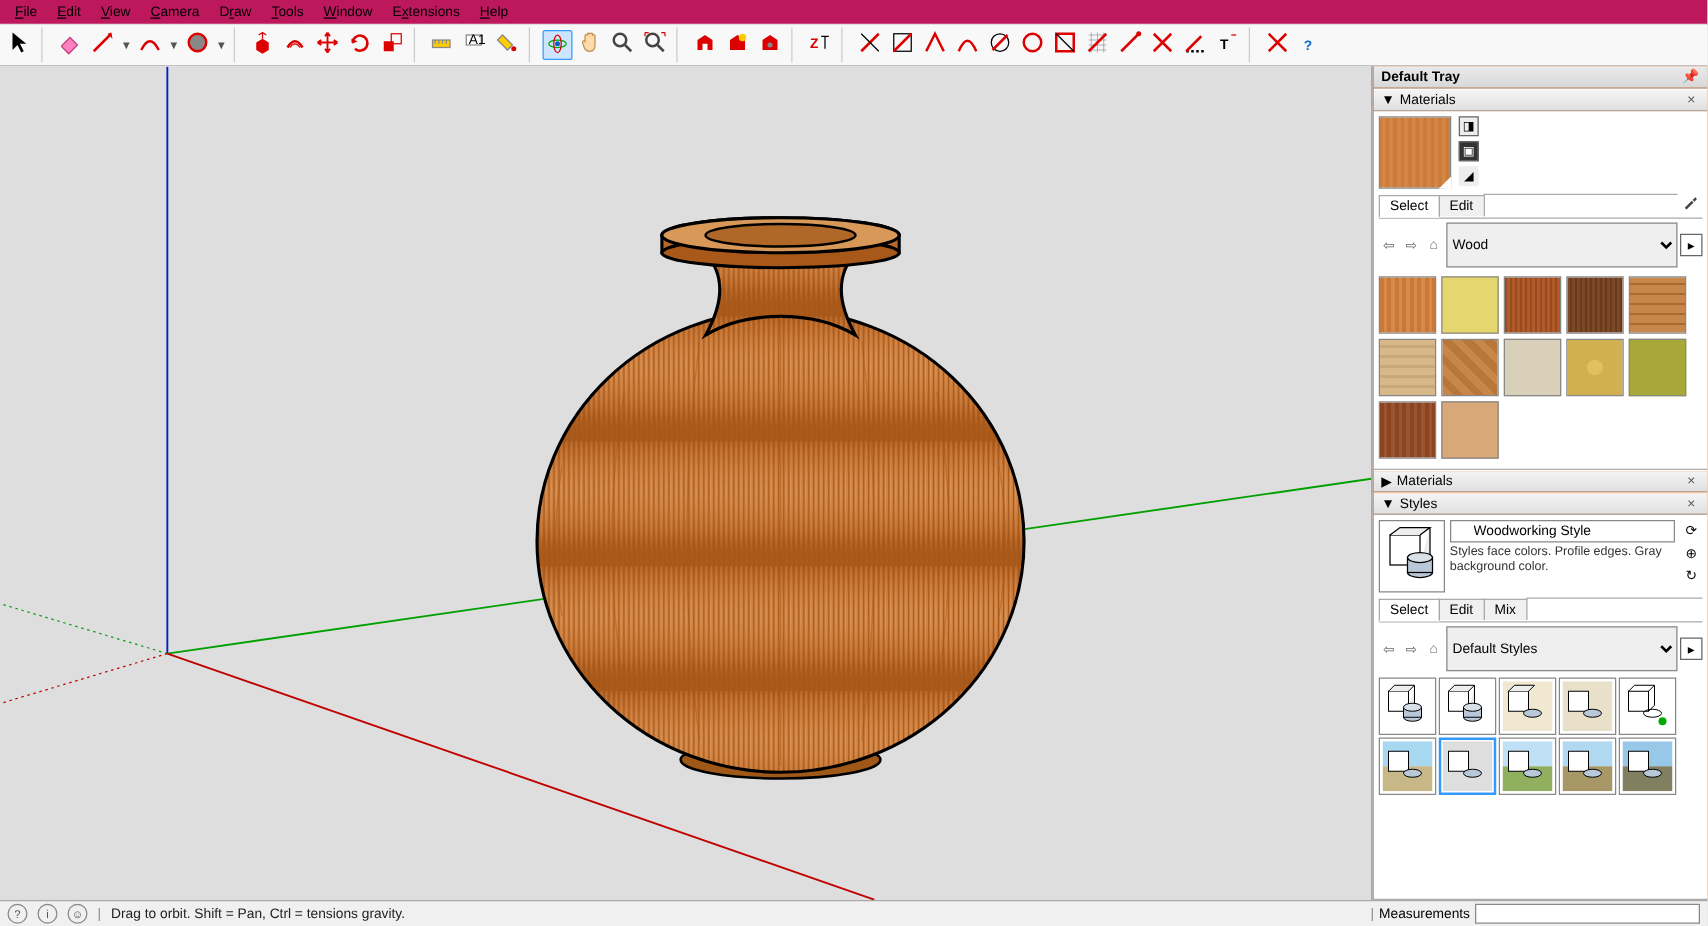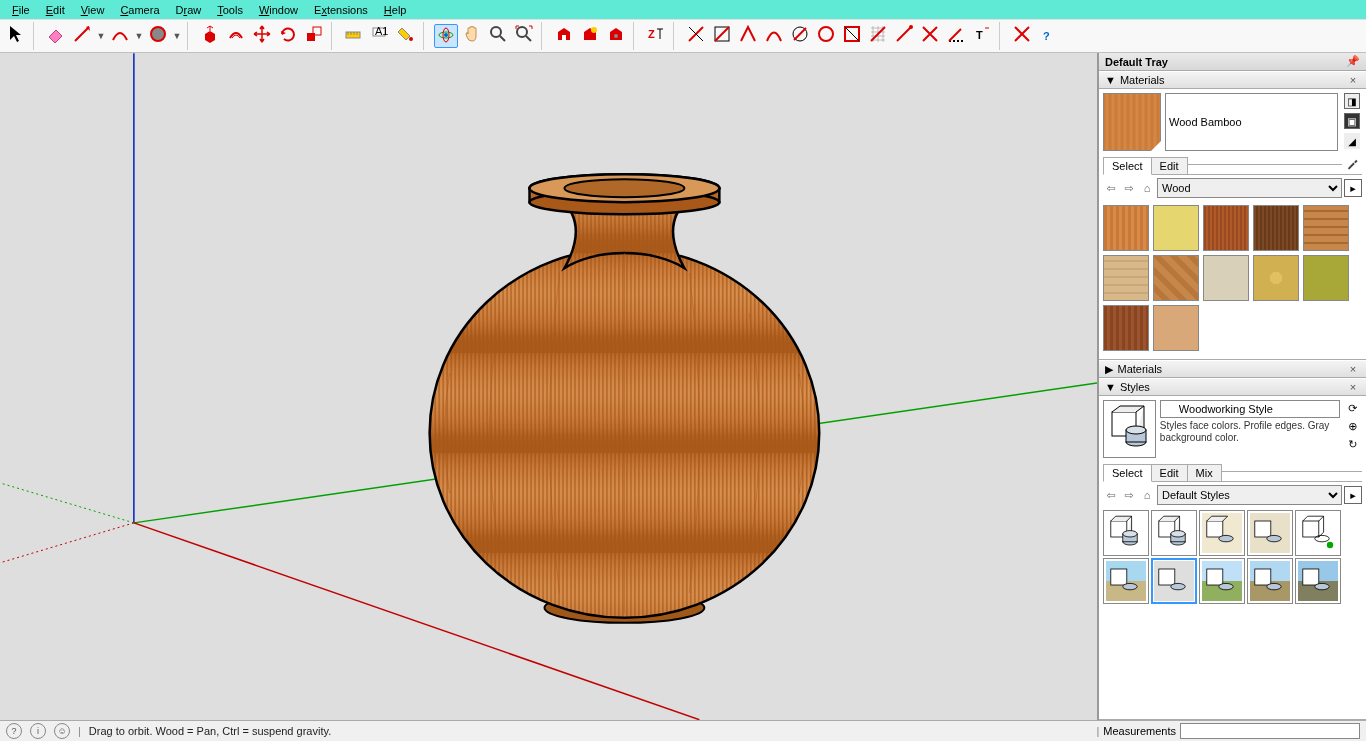--- a/index.html
+++ b/index.html
@@ -1,19 +1,19 @@
 <!DOCTYPE html>
 <html><head>
 <meta charset="utf-8">
 <style>
 * { box-sizing: border-box; margin: 0; padding: 0; font-family: "Segoe UI", Tahoma, sans-serif; font-size: 11px; }
 body { width: 1366px; height: 741px; background: #f0f0f0; overflow: hidden; position: relative; }
 
 
-.menubar { height: 20px; background: #5eead4; display: flex; align-items: center; padding: 0 4px; border-bottom: 1px solid #e0e0e0; }
+.menubar { height: 20px; background: #be185d; display: flex; align-items: center; padding: 0 4px; border-bottom: 1px solid #e0e0e0; }
 .menubar span { padding: 2px 8px; cursor: default; }
 .menubar span u { text-decoration: underline; }
 
 
 .toolbar-row { height: 33px; background: #f8f8f8; display: flex; align-items: center; border-bottom: 1px solid #c0c0c0; padding: 0 4px; gap: 2px; }
 .tb-sep { width: 6px; height: 28px; border-left: 1px solid #ccc; margin: 0 3px; }
 .tb-btn { width: 24px; height: 24px; display: flex; align-items: flex-start; justify-content: center; cursor: pointer; border-radius: 2px; }
 .tb-btn svg { width: 20px; height: 20px; }
 .tb-drop { width: 10px; display:flex; align-items:center; justify-content:center; color:#555; font-size:9px;}
 
@@ -27,27 +27,27 @@
 .panel-head { background: linear-gradient(#f4f4f4,#e0e0e0); height: 18px; padding: 1px 6px; border-top: 1px solid #fff; border-bottom: 1px solid #aaa; display: flex; align-items: center; justify-content: space-between; cursor: pointer;}
 .panel-head .t { display:flex; align-items:center; gap:4px;}
 .panel-body { background: #fff; border-bottom: 1px solid #aaa; padding: 4px; }
 .mat-preview-row { display:flex; gap:4px; }
 .mat-preview { width: 58px; height: 58px; background: linear-gradient(90deg,#c87838,#d88a48 3px,#c87838 6px); background-size: 6px 100%; border: 1px solid #888; position:relative;}
 .mat-preview::after{content:"";position:absolute;right:-1px;bottom:-1px;border:5px solid transparent;border-right-color:#fff;border-bottom-color:#fff;}
 .mat-name-input { flex:1; border: 1px solid #888; height: 18px; padding: 1px 3px; background:#fff;}
 .side-icons { display:flex; flex-direction:column; gap:4px; align-items:center; width:20px;}
 .side-icons div{width:16px;height:16px;border:1px solid #666;background:#eee;display:flex;align-items:center;justify-content:center;font-size:10px;}
 
-.tabrow { display:flex; border-bottom:1px solid #aaa; margin-top:4px; height:20px; align-items:center;}
+.tabrow { display:flex; border-bottom:1px solid #aaa; margin-top:4px; height:20px; align-items:flex-start;}
 .tabrow .tab { padding: 2px 8px; border:1px solid #aaa; border-bottom:none; background:#f0f0f0; margin-right:-1px; position:relative; top:1px;}
 .tabrow .tab.active { background:#fff; border-bottom:1px solid #fff;}
 .tabrow .sp { flex:1; border-bottom:1px solid #aaa;}
 .navrow { display:flex; align-items:center; gap:2px; padding:3px 0;}
 .navrow .arw { width:16px; height:16px; display:flex;align-items:center;justify-content:center;color:#666;cursor:pointer;}
-.navrow select { flex:1; height:20px; border:1px solid #888;}
+.navrow select { flex:1; height:36px; border:1px solid #888;}
 .navrow .det { width:18px;height:18px;border:1px solid #666;display:flex;align-items:center;justify-content:center;cursor:pointer;}
 
 .swatch-grid { display:flex; flex-wrap:wrap; gap:4px; padding:4px 0;}
 .swatch { width: 46px; height: 46px; border:1px solid #888; cursor:pointer;}
 
 .style-row{display:flex;gap:4px;}
 .style-thumb{width:58px;height:58px;border:1px solid #888;background:#fff;display:flex;align-items:center;justify-content:center;}
 .style-info{flex:1;display:flex;flex-direction:column;gap:2px;}
 .style-info input{border:1px solid #888;height:18px;padding:1px 18px;}
 .style-info .desc{font-size:10px;color:#333;line-height:1.2;}
@@ -349,23 +349,20 @@
       <span class="closebtn">📌</span>
     </div>
 
     <div class="panel-head">
       <span class="t">▼ <span>Materials</span></span>
       <span class="closebtn">×</span>
     </div>
     <div class="panel-body">
       <div class="mat-preview-row">
         <div class="mat-preview"></div>
-        <div style="flex:1;display:flex;flex-direction:column;gap:2px;">
-          <input class="mat-name-input" value="Wood Bamboo" style="">
-        </div>
         <div class="side-icons">
           <div>◨</div>
           <div style="background:#333;color:#fff;">▣</div>
           <div style="border:none;">◢</div>
         </div>
       </div>
       <div class="tabrow">
         <div class="tab active">Select</div>
         <div class="tab">Edit</div>
         <div class="sp"></div>
@@ -525,19 +522,19 @@
       </div>
     </div>
   </div>
 </div>
 
 <div class="statusbar">
   <div class="sbtn">?</div>
   <div class="sbtn">i</div>
   <div class="sbtn">☺</div>
   <span style="color:#888;">|</span>
-  <span class="hint">Drag to orbit. Wood = Pan, Ctrl = suspend gravity.</span>
+  <span class="hint">Drag to orbit. Shift = Pan, Ctrl = tensions gravity.</span>
   <div class="meas">
     <span style="color:#888;">|</span>
     <span>Measurements</span>
     <div class="meas-box"></div>
   </div>
 </div>
 
 </body></html>

